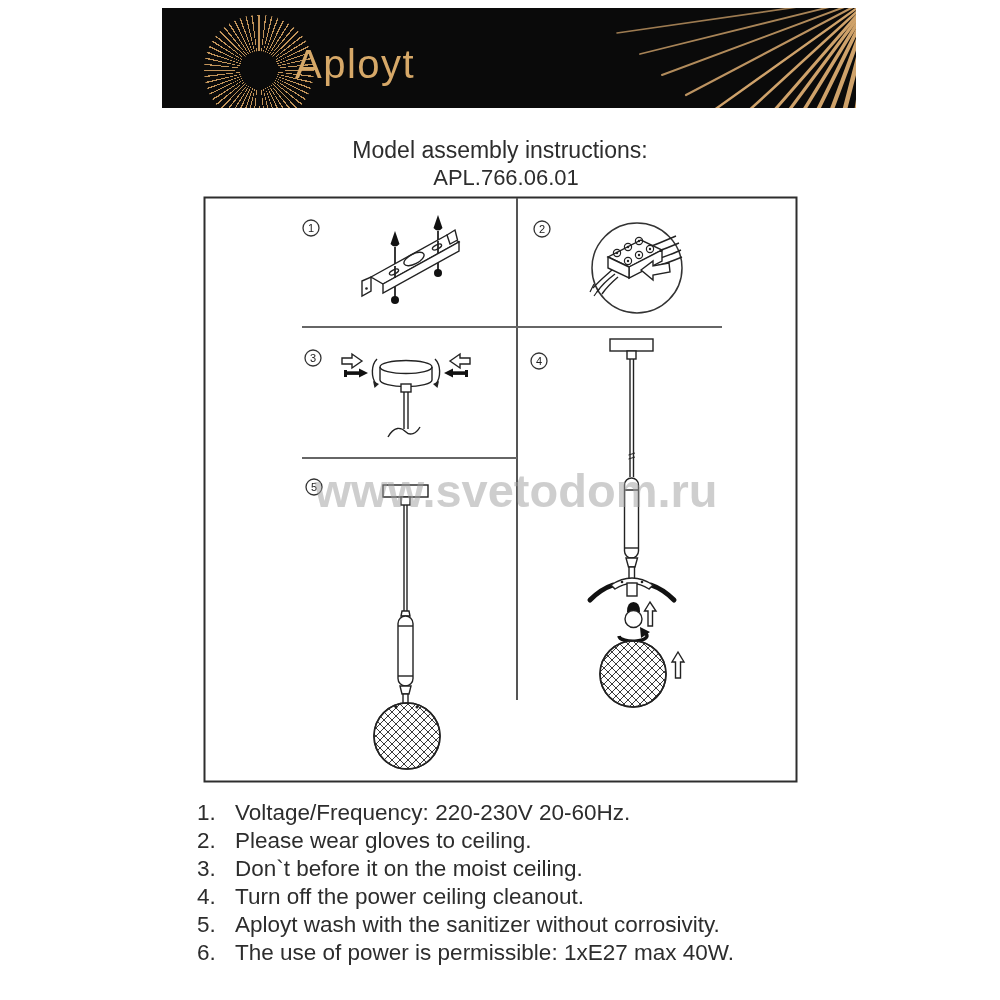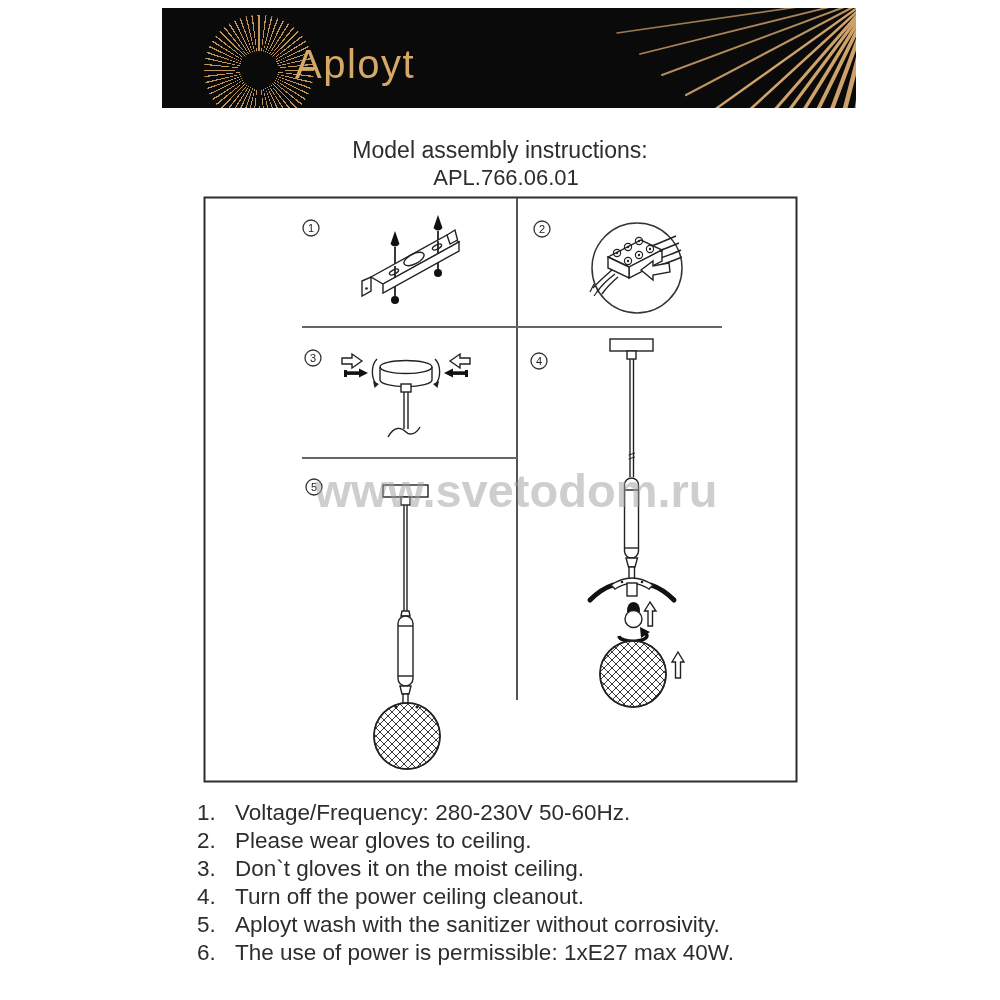--- a/index.html
+++ b/index.html
@@ -213,29 +213,29 @@
     <circle cx="396" cy="707" r="1.5" fill="#222" stroke="none"></circle>
     <circle cx="417" cy="707" r="1.5" fill="#222" stroke="none"></circle>
   </g>
 </svg>
 
 <div class="watermark">www.svetodom.ru</div>
 
 <div class="instructions">
   <div class="instr-row">
     <span class="instr-num">1.</span>
-    <span class="instr-text">Voltage/Frequency: 280-230V 50-60Hz.</span>
+    <span class="instr-text">Voltage/Frequency: 220-230V 20-60Hz.</span>
   </div>
   <div class="instr-row">
     <span class="instr-num">2.</span>
     <span class="instr-text">Please wear gloves to ceiling.</span>
   </div>
   <div class="instr-row">
     <span class="instr-num">3.</span>
-    <span class="instr-text">Don`t gloves it on the moist ceiling.</span>
+    <span class="instr-text">Don`t before it on the moist ceiling.</span>
   </div>
   <div class="instr-row">
     <span class="instr-num">4.</span>
     <span class="instr-text">Turn off the power ceiling cleanout.</span>
   </div>
   <div class="instr-row">
     <span class="instr-num">5.</span>
     <span class="instr-text">Aployt wash with the sanitizer without corrosivity.</span>
   </div>
   <div class="instr-row">

